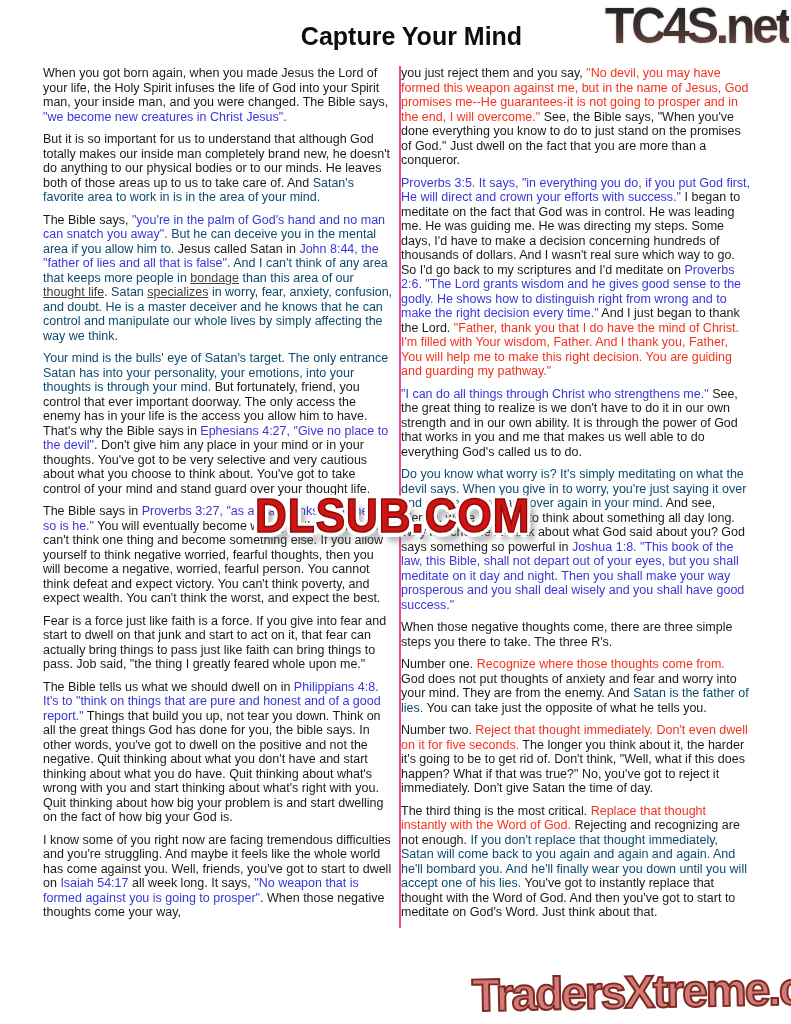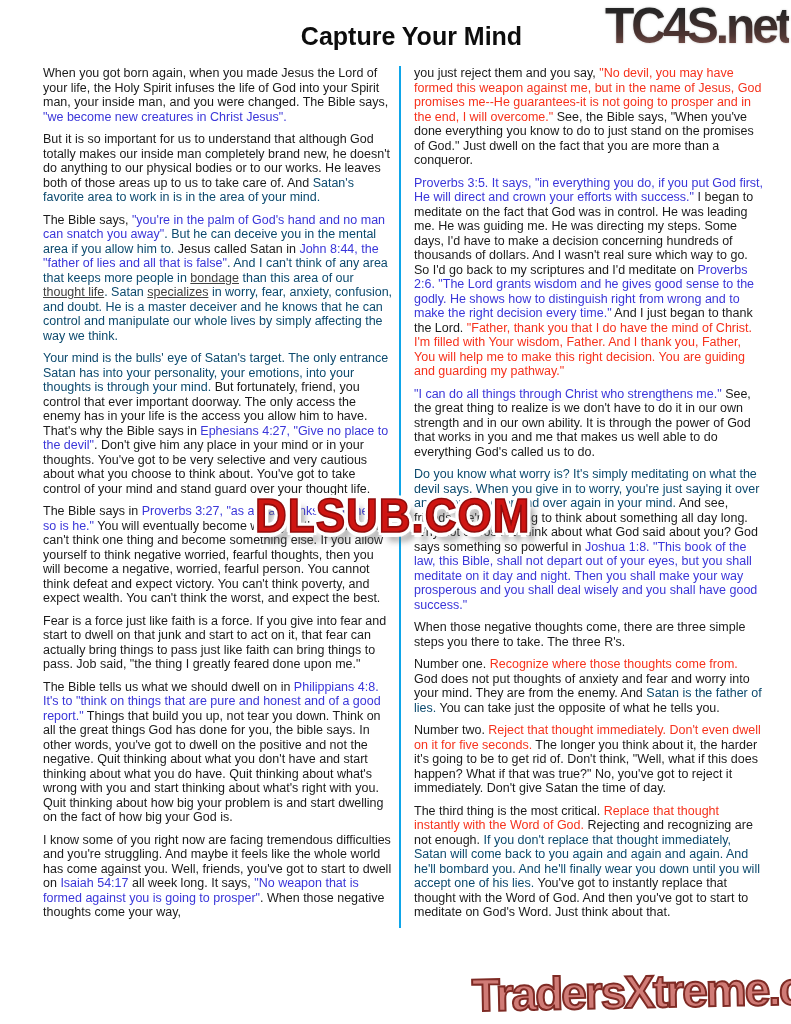--- a/index.html
+++ b/index.html
@@ -24,21 +24,21 @@
     transform:scaleY(1.05);
     filter:drop-shadow(0 0 1px #c8c8c8);
     white-space:nowrap;
   }
   .content{
     position:absolute;top:66px;left:43px;right:16px;
     display:flex;align-items:flex-start;
     font-size:12.5px;line-height:14.5px;color:#1a1a1a;
   }
   .col{width:350px;}
-  .col-right{margin-left:6px;border-left:2px solid #0ea5e9;padding-left:13px;}
+  .col-right{margin-left:6px;border-left:2px solid #ec4899;padding-left:0;}
   .para{margin:0 0 8px 0;}
   .sk {color:#1a1a1a;}
   .skb{color:#1a1a1a;font-weight:normal;}
   .sb {color:#3a36d9;}
   .sr {color:#f6321c;}
   .st {color:#0c4a6e;}
   .stu{color:#404040;text-decoration:underline;}
   .sru{color:#f6321c;}
   .wm-dlsub{
     position:absolute;left:255px;top:492px;
@@ -64,25 +64,25 @@
 </style>
 </head>
 <body>
 
 <div class="title">Capture Your Mind</div>
 <div class="logo">TC4S.net</div>
 
 <div class="content">
   <div class="col col-left">
       <p class="para"><span class="sk">When you got born again, when you made Jesus the Lord of your life, the Holy Spirit infuses the life of God into your Spirit man, your inside man, and you were changed. The Bible says, </span><span class="sb">"we become new creatures in Christ Jesus".</span></p>
-      <p class="para"><span class="sk">But it is so important for us to understand that although God totally makes our inside man completely brand new, he doesn't do anything to our physical bodies or to our works. He leaves both of those areas up to us to take care of. And </span><span class="st">Satan's favorite area to work in is in the area of your mind.</span></p>
+      <p class="para"><span class="sk">But it is so important for us to understand that although God totally makes our inside man completely brand new, he doesn't do anything to our physical bodies or to our minds. He leaves both of those areas up to us to take care of. And </span><span class="st">Satan's favorite area to work in is in the area of your mind.</span></p>
       <p class="para"><span class="sk">The Bible says, </span><span class="sb">"you're in the palm of God's hand and no man can snatch you away"</span><span class="st">. But he can deceive you in the mental area if you allow him to. </span><span class="sk">Jesus called Satan in </span><span class="sb">John 8:44, the "father of lies and all that is false"</span><span class="st">. And I can't think of any area that keeps more people in </span><span class="stu">bondage</span><span class="st"> than this area of our </span><span class="stu">thought life</span><span class="st">. Satan </span><span class="stu">specializes</span><span class="st"> in worry, fear, anxiety, confusion, and doubt. He is a master deceiver and he knows that he can control and manipulate our whole lives by simply affecting the way we think.</span></p>
       <p class="para"><span class="st">Your mind is the bulls' eye of Satan's target. The only entrance Satan has into your personality, your emotions, into your thoughts is through your mind.</span><span class="sk"> But fortunately, friend, you control that ever important doorway. The only access the enemy has in your life is the access you allow him to have. That's why the Bible says in </span><span class="sb">Ephesians 4:27, "Give no place to the devil"</span><span class="sk">. Don't give him any place in your mind or in your thoughts. You've got to be very selective and very cautious about what you choose to think about. You've got to take control of your mind and stand guard over your thought life.</span></p>
       <p class="para"><span class="sk">The Bible says in </span><span class="sb">Proverbs 3:27, "as a man thinks in his heart, so is he."</span><span class="sk"> You will eventually become what you think. And you can't think one thing and become something else. If you allow yourself to think negative worried, fearful thoughts, then you will become a negative, worried, fearful person. You cannot think defeat and expect victory. You can't think poverty, and expect wealth. You can't think the worst, and expect the best.</span></p>
-      <p class="para"><span class="sk">Fear is a force just like faith is a force. If you give into fear and start to dwell on that junk and start to act on it, that fear can actually bring things to pass just like faith can bring things to pass. Job said, "the thing I greatly feared done upon me."</span></p>
+      <p class="para"><span class="sk">Fear is a force just like faith is a force. If you give into fear and start to dwell on that junk and start to act on it, that fear can actually bring things to pass just like faith can bring things to pass. Job said, "the thing I greatly feared whole upon me."</span></p>
       <p class="para"><span class="sk">The Bible tells us what we should dwell on in </span><span class="sb">Philippians 4:8. It's to "think on things that are pure and honest and of a good report."</span><span class="sk"> Things that build you up, not tear you down. Think on all the great things God has done for you, the bible says. In other words, you've got to dwell on the positive and not the negative. Quit thinking about what you don't have and start thinking about what you do have. Quit thinking about what's wrong with you and start thinking about what's right with you. Quit thinking about how big your problem is and start dwelling on the fact of how big your God is.</span></p>
       <p class="para"><span class="sk">I know some of you right now are facing tremendous difficulties and you're struggling. And maybe it feels like the whole world has come against you. Well, friends, you've got to start to dwell on </span><span class="sb">Isaiah 54:17</span><span class="sk"> all week long. It says, </span><span class="sb">"No weapon that is formed against you is going to prosper"</span><span class="sk">. When those negative thoughts come your way,</span></p>
     </div>
   <div class="col col-right">
       <p class="para"><span class="sk">you just reject them and you say, </span><span class="sr">"No devil, you may have formed this weapon against me, but in the name of Jesus, God promises me--He guarantees-it is not going to prosper and in the end, I will overcome."</span><span class="sk"> See, the Bible says, "When you've done everything you know to do to just stand on the promises of God." Just dwell on the fact that you are more than a conqueror.</span></p>
       <p class="para"><span class="sb">Proverbs 3:5. It says, "in everything you do, if you put God first, He will direct and crown your efforts with success."</span><span class="sk"> I began to meditate on the fact that God was in control. He was leading me. He was guiding me. He was directing my steps. Some days, I'd have to make a decision concerning hundreds of thousands of dollars. And I wasn't real sure which way to go. So I'd go back to my scriptures and I'd meditate on </span><span class="sb">Proverbs 2:6. "The Lord grants wisdom and he gives good sense to the godly. He shows how to distinguish right from wrong and to make the right decision every time."</span><span class="sk"> And I just began to thank the Lord. </span><span class="sr">"Father, thank you that I do have the mind of Christ. I'm filled with Your wisdom, Father. And I thank you, Father, You will help me to make this right decision. You are guiding and guarding my pathway."</span></p>
       <p class="para"><span class="sb">"I can do all things through Christ who strengthens me."</span><span class="sk"> See, the great thing to realize is we don't have to do it in our own strength and in our own ability. It is through the power of God that works in you and me that makes us well able to do everything God's called us to do.</span></p>
       <p class="para"><span class="st">Do you know what worry is? It's simply meditating on what the devil says. When you give in to worry, you're just saying it over and over and over and over again in your mind.</span><span class="sk"> And see, friends, we're all going to think about something all day long. Why not choose to think about what God said about you? God says something so powerful in </span><span class="sb">Joshua 1:8. "This book of the law, this Bible, shall not depart out of your eyes, but you shall meditate on it day and night. Then you shall make your way prosperous and you shall deal wisely and you shall have good success."</span></p>
       <p class="para"><span class="sk">When those negative thoughts come, there are three simple steps you there to take. </span><span class="skb">The three R's.</span></p>
       <p class="para"><span class="skb">Number one. </span><span class="sru">Recognize</span><span class="sr"> where those thoughts come from.</span><span class="sk"> God does not put thoughts of anxiety and fear and worry into your mind. They are from the enemy. And </span><span class="st">Satan is the father of lies.</span><span class="sk"> You can take just the opposite of what he tells you.</span></p>

